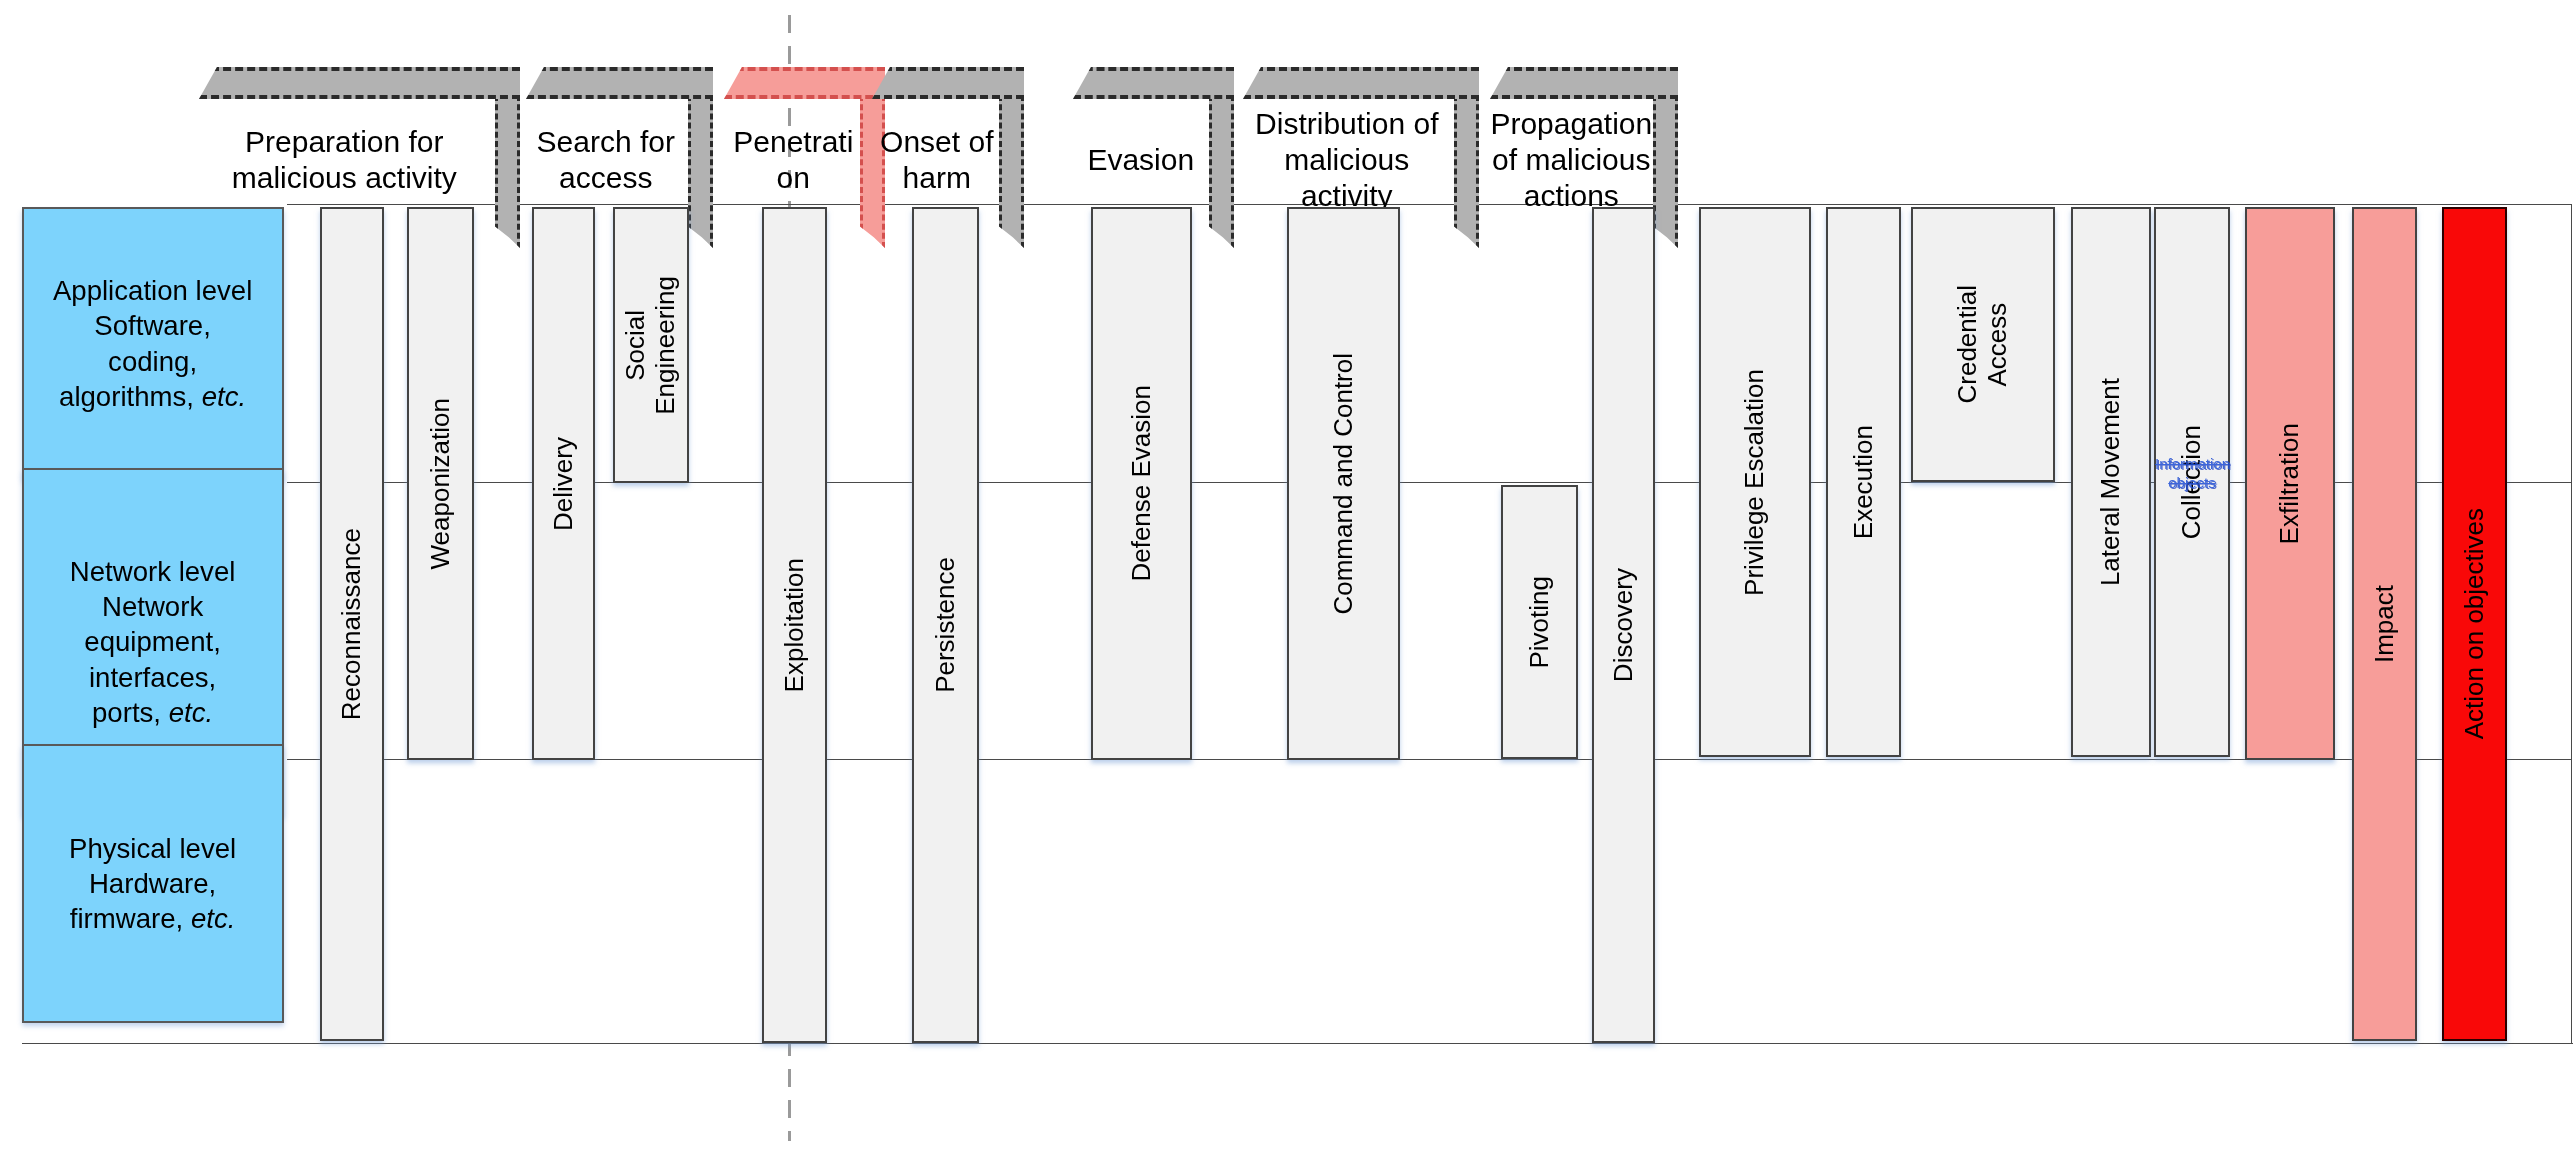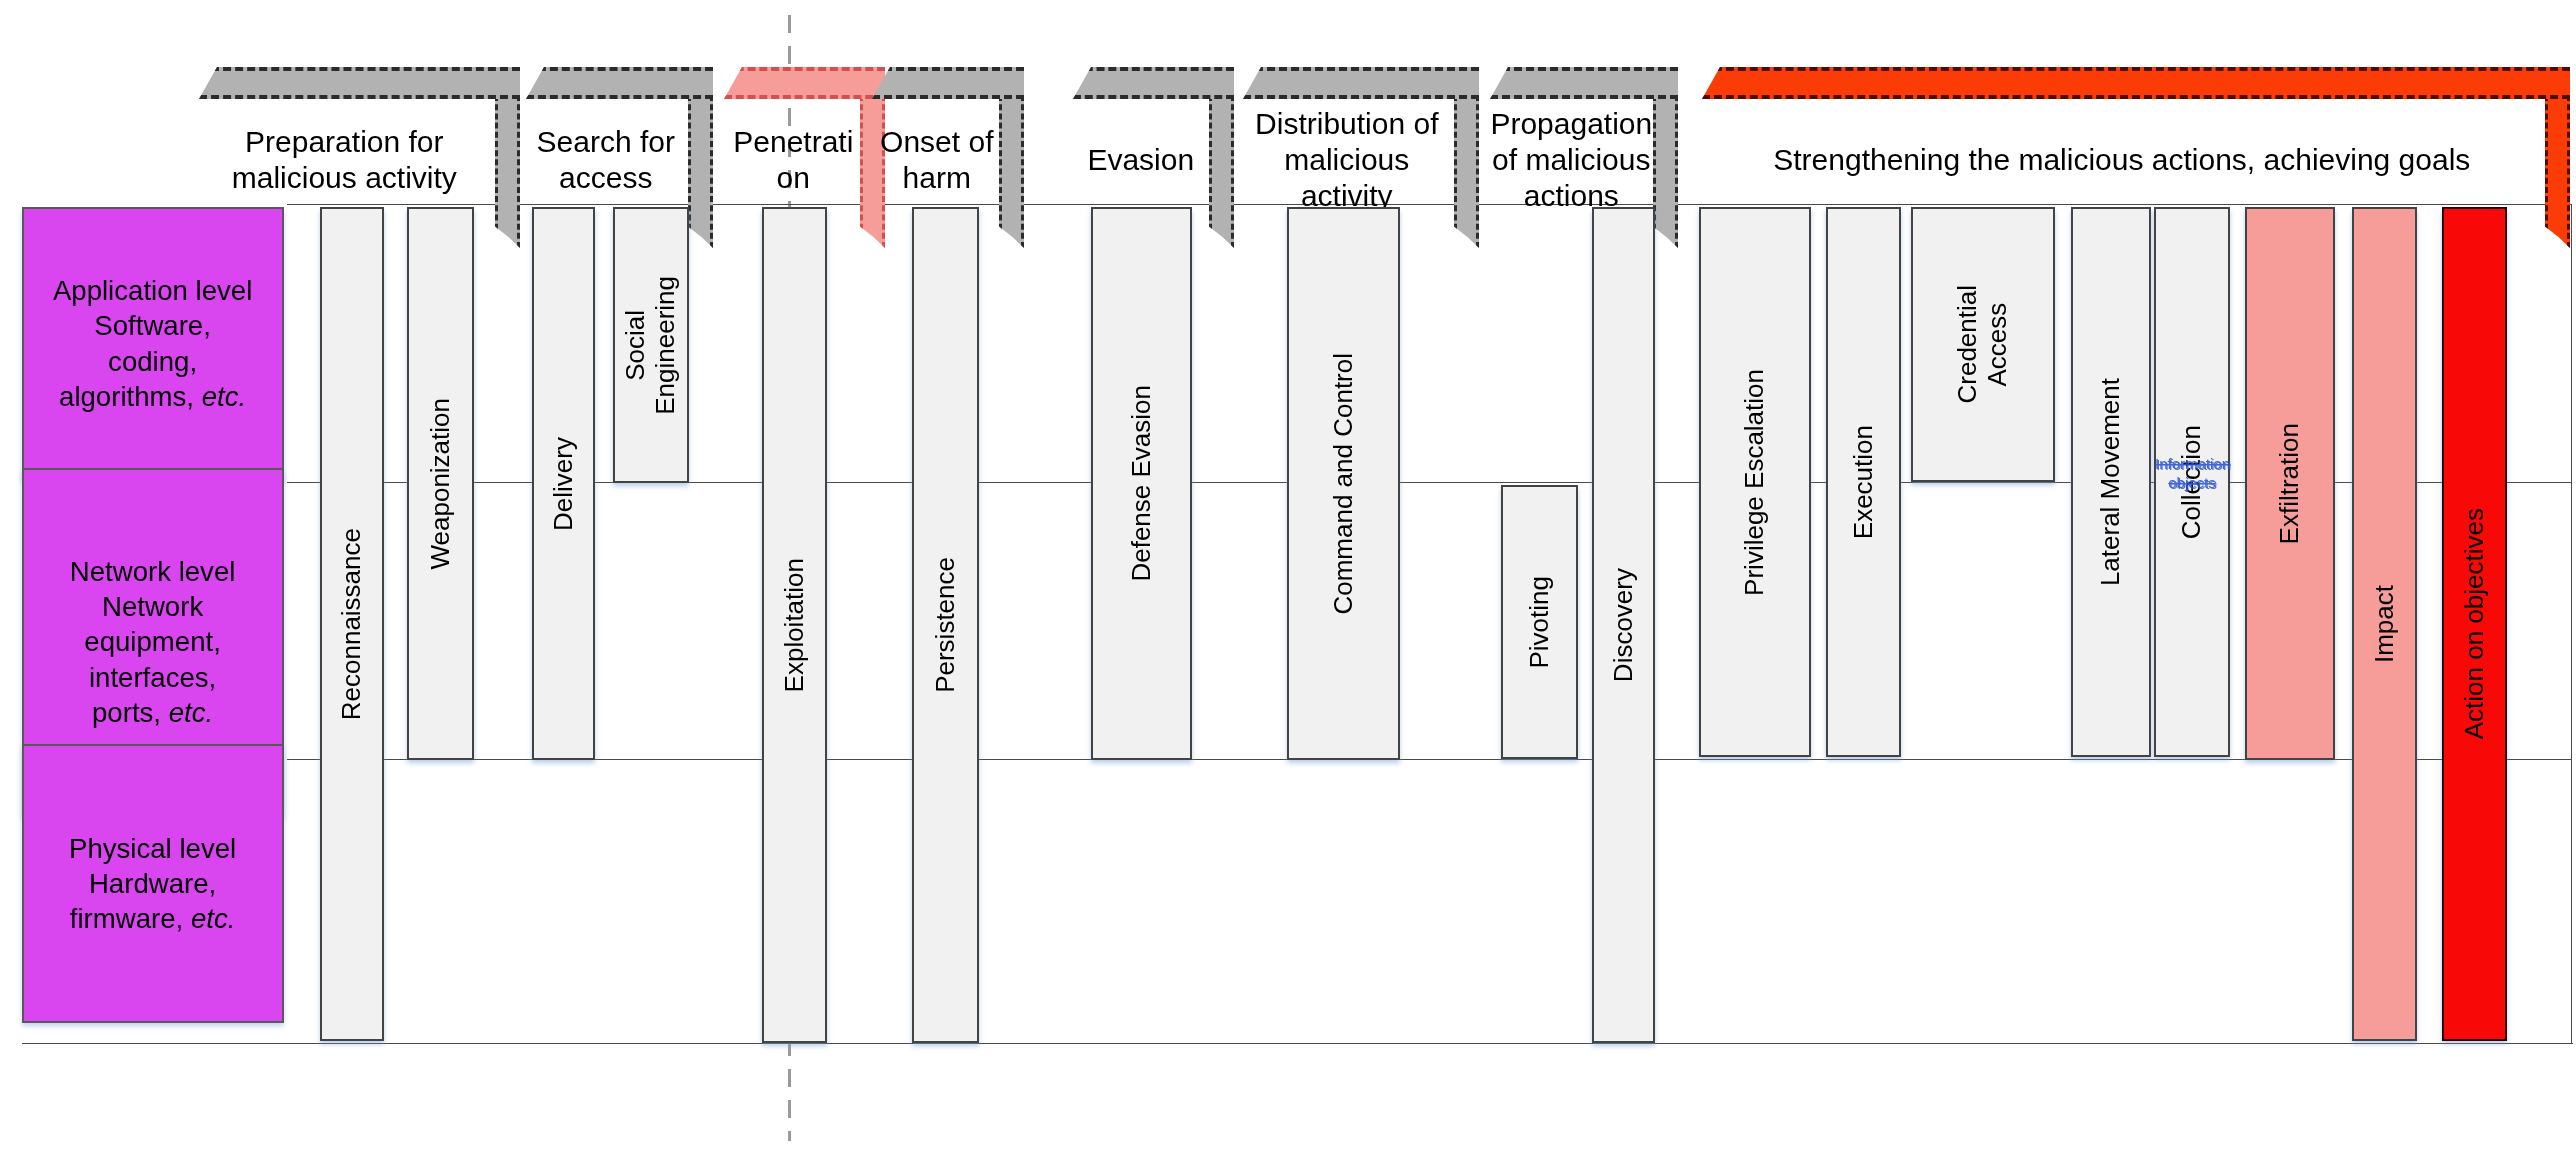--- a/index.html
+++ b/index.html
@@ -13,21 +13,21 @@
   
   .hline{position:absolute;height:0;border-top:1.8px solid #4a4a4a;z-index:0;}
   .vline{position:absolute;width:0;border-left:1.8px solid #4a4a4a;z-index:0;}
   .vdash{
     position:absolute;left:788px;top:15px;width:3px;height:1126px;z-index:0;
     background:repeating-linear-gradient(180deg,#9a9a9a 0 18px,transparent 18px 31px);
   }
   
   .level{
     position:absolute;left:21.6px;width:262px;
-    background:#d946ef;border:2.4px solid #595959;
+    background:#7dd3fc;border:2.4px solid #595959;
     box-sizing:border-box;z-index:1;
     display:flex;align-items:center;justify-content:center;
     box-shadow:0 4.2px 4.8px rgba(120,160,215,.45);
   }
   .level-text{
     text-align:center;white-space:pre-line;
     font-size:27.6px;line-height:1.28;color:#000;
   }
   
   .phase{position:absolute;top:67px;height:186px;z-index:2;}
@@ -147,25 +147,20 @@
 malicious
 activity</div>
   </div>
   <div class="phase" style="left:1490px;width:188px">
     <div class="tail"></div>
     <div class="band"></div>
     <div class="plabel" style="width:153px">Propagation
 of malicious
 actions</div>
   </div>
-  <div class="phase p-orange" style="left:1702px;width:868px">
-    <div class="tail"></div>
-    <div class="band"></div>
-    <div class="plabel" style="width:830px">Strengthening the malicious actions, achieving goals</div>
-  </div>
 
   <div class="bar" style="left:320px;top:207px;width:64px;height:834px">
     <span class="vlabel">Reconnaissance</span>
     </div>
   <div class="bar" style="left:407px;top:207px;width:67px;height:553px">
     <span class="vlabel">Weaponization</span>
     </div>
   <div class="bar" style="left:532px;top:207px;width:63px;height:553px">
     <span class="vlabel">Delivery</span>
     </div>

